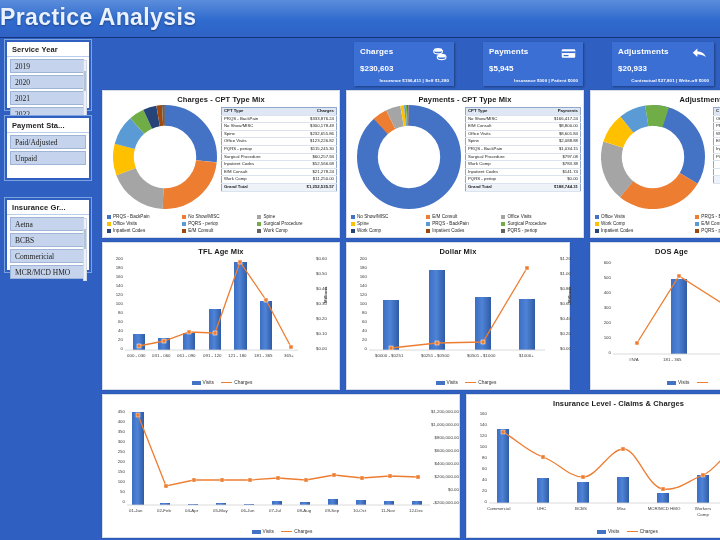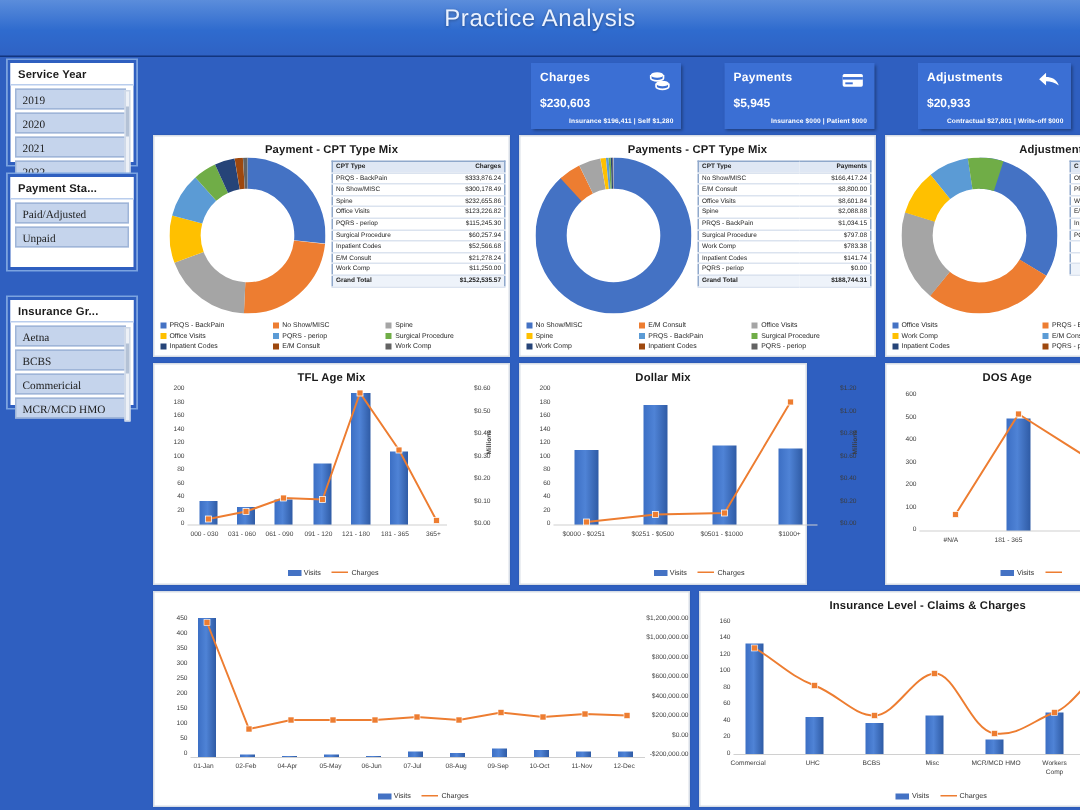--- a/index.html
+++ b/index.html
@@ -13,22 +13,23 @@
   #app { position:relative; width:720px; height:540px; background:#2f5fc0; }
 
   
   .header {
     position:absolute; left:0; top:0; width:720px; height:38px;
     background:linear-gradient(to bottom,#5b8ddb 0%,#2f6bce 55%,#2f62c4 100%);
     border-bottom:1px solid #12357e;
   }
   .header .title {
     position:absolute; left:0; right:0; top:4px;
-    text-align:center; color:#eaf2ff; font-size:16px; letter-spacing:.4px;
+    color:#eaf2ff; font-size:23px; letter-spacing:.4px;
     text-shadow:0 1px 2px rgba(0,0,0,.35);
+    font-weight:bold;
   }
 
   
   .rail { position:absolute; left:0; top:38px; width:96px; height:502px; background:#2f5fc0; }
   .slicer {
     position:absolute; left:5px; width:86px; background:#ffffff;
     border:2px solid #2f5fc0; outline:1px solid #7ba3e0;
   }
   .slicer .sl-head {
     font-size:7.5px; font-weight:bold; color:#1c1c1c; padding:3px 4px 2px 5px;
@@ -168,21 +169,21 @@
     <div class="kpi" style="left:516px;top:4px;width:102px;">
       <div class="k-title">Adjustments</div>
       <div class="k-val">$20,933</div>
       <div class="k-sub">Contractual $27,801 | Write-off $000</div>
       <svg class="k-icon" viewBox="0 0 24 24">
         <path d="M21 17c-2-6-7-8-12-8V5L2.5 11 9 17v-4c4 0 8 1.2 12 4z" fill="#fff"></path>
       </svg>
     </div>
 
     <div class="panel" style="left:6px;top:52px;width:238px;height:148px;">
-      <div class="p-title">Payment - CPT Type Mix</div>
+      <div class="p-title">Charges - CPT Type Mix</div>
       <svg style="position:absolute;left:10px;top:14px;" width="104" height="104" viewBox="0 0 100 100">
         <g transform="translate(50,50)">
           <circle r="40" fill="none" stroke="#4472c4" stroke-width="20" stroke-dasharray="66.9 184.3" transform="rotate(-90)"></circle>
           <circle r="40" fill="none" stroke="#ed7d31" stroke-width="20" stroke-dasharray="60.2 191.0" transform="rotate(6.2)"></circle>
           <circle r="40" fill="none" stroke="#a5a5a5" stroke-width="20" stroke-dasharray="46.6 204.6" transform="rotate(92.6)"></circle>
           <circle r="40" fill="none" stroke="#ffc000" stroke-width="20" stroke-dasharray="24.7 226.5" transform="rotate(159.5)"></circle>
           <circle r="40" fill="none" stroke="#5b9bd5" stroke-width="20" stroke-dasharray="23.1 228.1" transform="rotate(194.9)"></circle>
           <circle r="40" fill="none" stroke="#70ad47" stroke-width="20" stroke-dasharray="12.1 239.1" transform="rotate(228.1)"></circle>
           <circle r="40" fill="none" stroke="#264478" stroke-width="20" stroke-dasharray="10.5 240.7" transform="rotate(245.4)"></circle>
           <circle r="40" fill="none" stroke="#9e480e" stroke-width="20" stroke-dasharray="4.3 246.9" transform="rotate(260.5)"></circle>
@@ -524,21 +525,21 @@
         <div class="axlab" style="left:125px;top:110px;">121 - 180</div>
         <div class="axlab" style="left:151px;top:110px;">181 - 365</div>
         <div class="axlab" style="left:181px;top:110px;">365+</div>
         <div class="cb-legend" style="bottom:6px;">
           <span class="sw"></span><i>Visits</i>
           <span class="lw"></span><i>Charges</i>
         </div>
       </div>
     </div>
 
-    <div class="panel" style="left:250px;top:204px;width:192px;height:148px;">
+    <div class="panel" style="left:250px;top:204px;width:224px;height:148px;">
       <div class="p-title">Dollar Mix</div>
       <div class="chart" style="left:0;top:0;width:238px;height:148px;">
         <div class="axlab r" style="left:2px;top:13px;width:18px;">200</div>
         <div class="axlab r" style="left:2px;top:22px;width:18px;">180</div>
         <div class="axlab r" style="left:2px;top:31px;width:18px;">160</div>
         <div class="axlab r" style="left:2px;top:40px;width:18px;">140</div>
         <div class="axlab r" style="left:2px;top:49px;width:18px;">120</div>
         <div class="axlab r" style="left:2px;top:58px;width:18px;">100</div>
         <div class="axlab r" style="left:2px;top:67px;width:18px;">80</div>
         <div class="axlab r" style="left:2px;top:76px;width:18px;">60</div>

